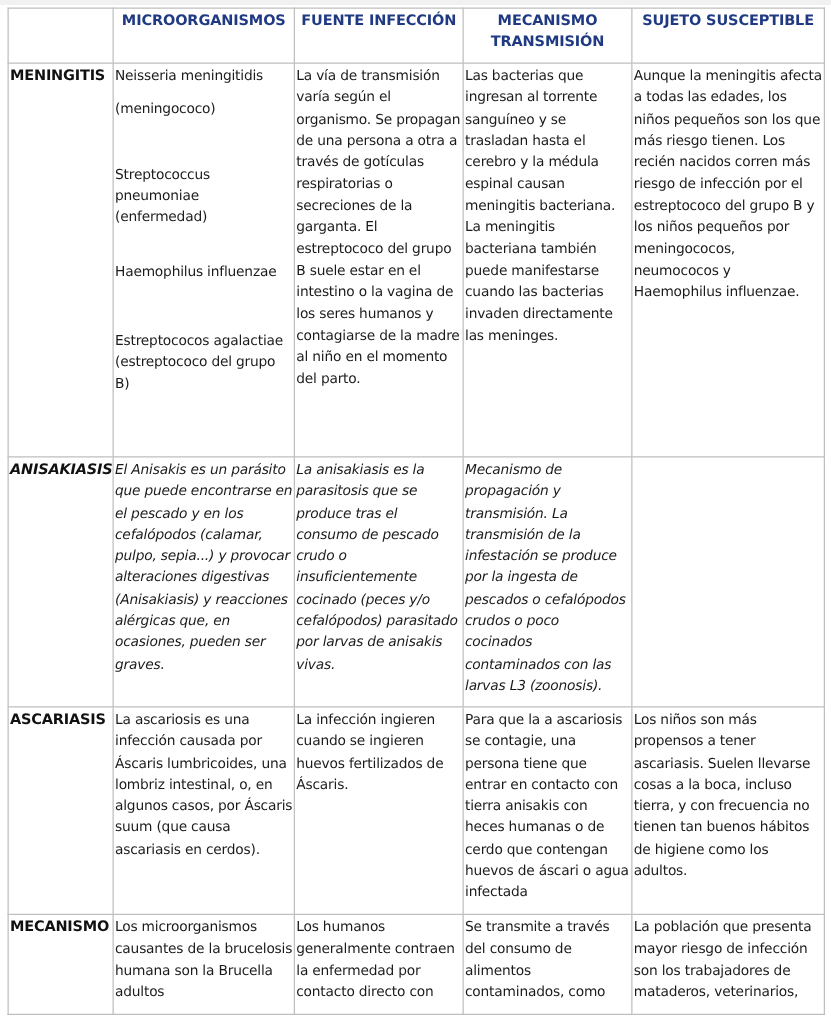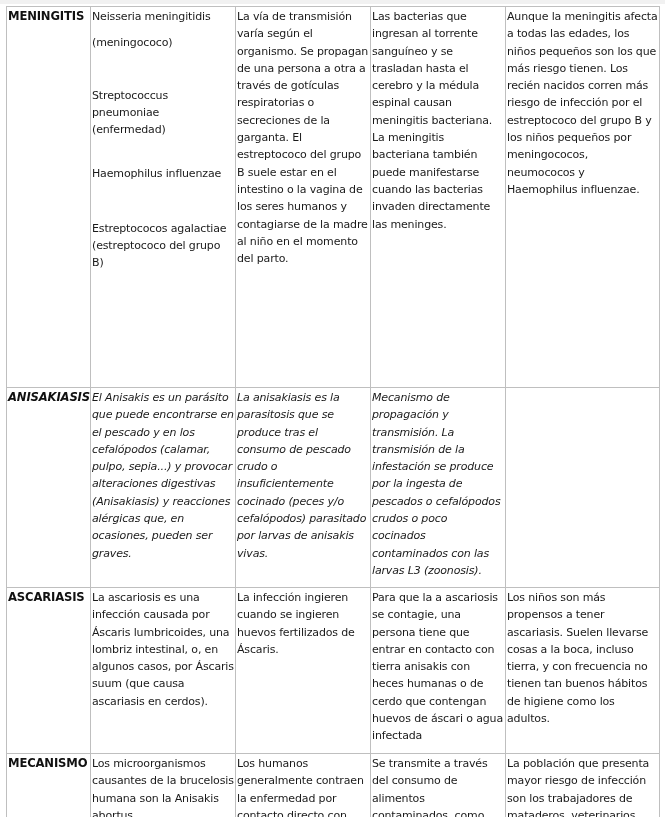--- a/index.html
+++ b/index.html
@@ -7,37 +7,44 @@
          font-family:"DejaVu Sans", sans-serif; color:#1a1a1a; }
   .topbar { position:absolute; left:0; top:0; width:665px; height:4px; background:#f1f1f1; }
   table { position:absolute; left:6px; top:6px; border-collapse:collapse; table-layout:fixed; width:653px; }
   td, th { border:1px solid #bfbfbf; vertical-align:top; padding:1px 1px 0 1px;
            font-size:11px; line-height:17.3px; letter-spacing:-0.15px; text-align:left; font-weight:normal; }
   th { color:#1f3a82; font-weight:bold; text-align:center; font-size:11.6px; line-height:17px; letter-spacing:-0.1px; padding-top:1px; }
   tr.head { height:44px; }
   col.c0 { width:84px; } col.c1 { width:145px; } col.c2 { width:135px; } col.c3 { width:135px; } col.c4 { width:154px; }
   td.rowlabel { font-weight:bold; font-size:11.6px; color:#111; padding-left:1px; }
   .gap { height:17.3px; }
-  tr.r1 { height:381px; } tr.r2 { height:200px;font-style:italic; } tr.r3 { height:166px; } tr.r4 { height:80px; }
+  tr.r1 { height:315px; } tr.r2 { height:200px;font-style:italic; } tr.r3 { height:166px; } tr.r4 { height:80px; }
   .blk { display:block; }
 </style>
 </head>
 <body>
 
 <div class="topbar"></div>
 
 <table>
   <colgroup>
       <col class="c0">
       <col class="c1">
       <col class="c2">
       <col class="c3">
       <col class="c4">
     </colgroup>
   <tbody>
+      <tr class="head">
+    <th></th>
+    <th>MICROORGANISMOS</th>
+    <th>FUENTE INFECCIÓN</th>
+    <th><span>MECANISMO TRANSMISIÓN</span></th>
+    <th>SUJETO SUSCEPTIBLE</th>
+  </tr>
 
   <tr class="r1">
     <td class="rowlabel">MENINGITIS</td>
     <td>
       <span class="blk">Neisseria meningitidis</span>
       <div class="gap" style="height:9px"></div>
       <span class="blk">(meningococo)</span>
       <div class="gap" style="height:35px"></div>
       <span class="blk">Streptococcus pneumoniae (enfermedad)</span>
       <div class="gap" style="height:27px"></div>
@@ -61,19 +68,19 @@
   <tr class="r3">
     <td class="rowlabel">ASCARIASIS</td>
     <td>La ascariosis es una infección causada por Áscaris lumbricoides, una lombriz intestinal, o, en algunos casos, por Áscaris suum (que causa ascariasis en cerdos).</td>
     <td>La infección ingieren cuando se ingieren huevos fertilizados de Áscaris.</td>
     <td>Para que la a ascariosis se contagie, una persona tiene que entrar en contacto con tierra anisakis con heces humanas o de cerdo que contengan huevos de áscari o agua infectada</td>
     <td>Los niños son más propensos a tener ascariasis. Suelen llevarse cosas a la boca, incluso tierra, y con frecuencia no tienen tan buenos hábitos de higiene como los adultos.</td>
   </tr>
 
   <tr class="r4">
     <td class="rowlabel">MECANISMO</td>
-    <td>Los microorganismos causantes de la brucelosis humana son la Anisakis abortus</td>
+    <td>Los microorganismos causantes de la brucelosis humana son la Brucella adultos</td>
     <td>Los humanos generalmente contraen la enfermedad por contacto directo con</td>
     <td>Se transmite a través del consumo de alimentos contaminados, como</td>
     <td>La población que presenta mayor riesgo de infección son los trabajadores de mataderos, veterinarios,</td>
   </tr>
 </tbody>
   </table>
 
 </body></html>

